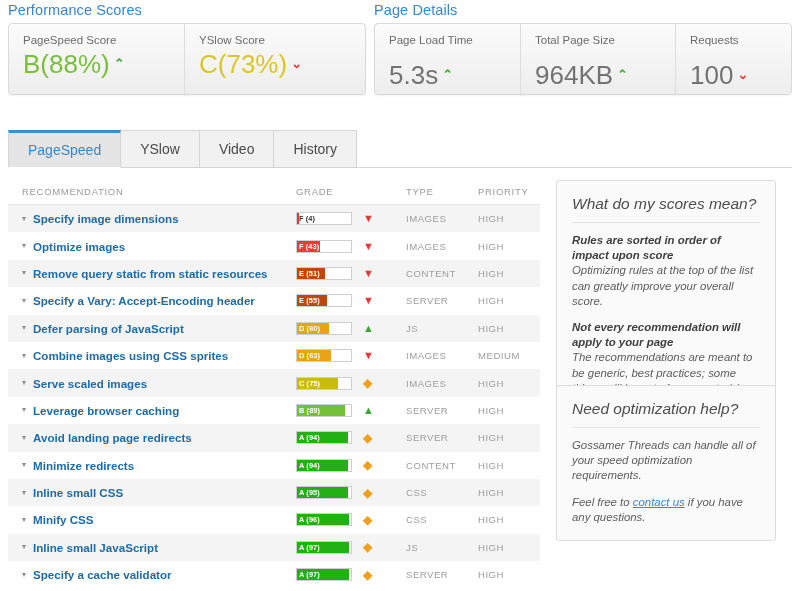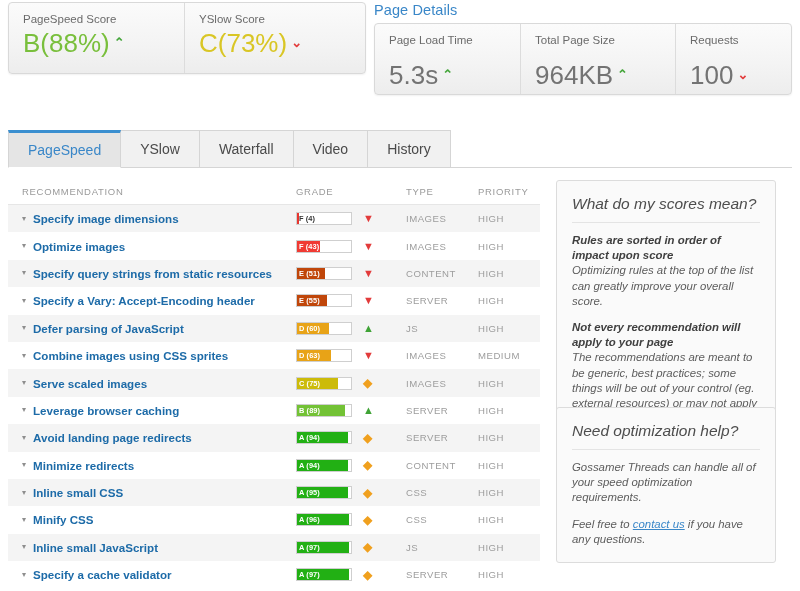--- a/index.html
+++ b/index.html
@@ -163,41 +163,42 @@
     position: absolute;
     left: 556px;
     width: 220px;
     border: 1px solid #dcdcdc;
     background: #fafafa;
     border-radius: 3px;
     padding: 14px 15px 15px 15px;
     font-style: italic;
   }
   #panel-scores { top: 180px; }
-  #panel-help   { top: 407px; }
+  #panel-help   { top: 385px; }
   .panel-title {
     font-size: 15.5px;
     color: #4d4d4d;
     font-weight: normal;
     padding-bottom: 9px;
     border-bottom: 1px solid #e4e4e4;
     margin-bottom: 10px;
   }
   .panel-body { font-size: 11.4px; color: #5c5c5c; line-height: 15.2px; }
   .panel-body b { color: #404040; display: block; margin-top: 8px; }
   .panel-body p { margin-bottom: 11px; }
   .panel-body p:last-child { margin-bottom: 0; }
   .panel-link { color: #3a87c8; text-decoration: underline; cursor: pointer; }
 </style>
 </head>
 <body>
 
 <div class="page">
 
   <div class="summary-block" id="perf-block">
+    <div class="section-title">Performance Scores</div>
     <div class="card-shell">
       <div class="metric" style="width:175px">
         <div class="metric-label">PageSpeed Score</div>
         <div class="metric-value g-green">
           <span class="grade-letter">B</span><span class="pct">(88%)</span><span class="trend up">⌃</span>
         </div>
       </div>
       <div class="metric" style="width:181px">
         <div class="metric-label">YSlow Score</div>
         <div class="metric-value g-yellow">
@@ -227,21 +228,20 @@
         <div class="metric-value g-grey">
           <span>100</span><span class="trend down">⌄</span>
         </div>
       </div>
     </div>
   </div>
 
   <div id="tabs">
       <div class="tab active">PageSpeed</div>
       <div class="tab">YSlow</div>
-      <div class="tab">Waterfall</div>
       <div class="tab">Video</div>
       <div class="tab">History</div>
     </div>
 
   <div id="table-wrap">
     <div class="th-row">
       <div class="c-rec">RECOMMENDATION</div>
       <div class="c-grade">GRADE</div>
       <div class="c-type">TYPE</div>
       <div class="c-prio">PRIORITY</div>
@@ -273,21 +273,21 @@
               <div class="btxt" style="color: rgb(255, 255, 255);">F (43)</div>
             </div>
             <span class="arrow down">▼</span>
           </div>
           <div class="type-cell">IMAGES</div>
           <div class="prio-cell">HIGH</div>
         </div>
         <div class="rrow odd">
           <div class="rec-cell">
             <span class="caret">▾</span>
-            <span class="rec-text">Specify query strings from static resources</span>
+            <span class="rec-text">Remove query static from static resources</span>
           </div>
           <div class="grade-cell">
             <div class="bar">
               <div class="fill" style="width: 51%; background: rgb(192, 70, 10);"></div>
               <div class="btxt" style="color: rgb(255, 255, 255);">E (51)</div>
             </div>
             <span class="arrow down">▼</span>
           </div>
           <div class="type-cell">CONTENT</div>
           <div class="prio-cell">HIGH</div>

